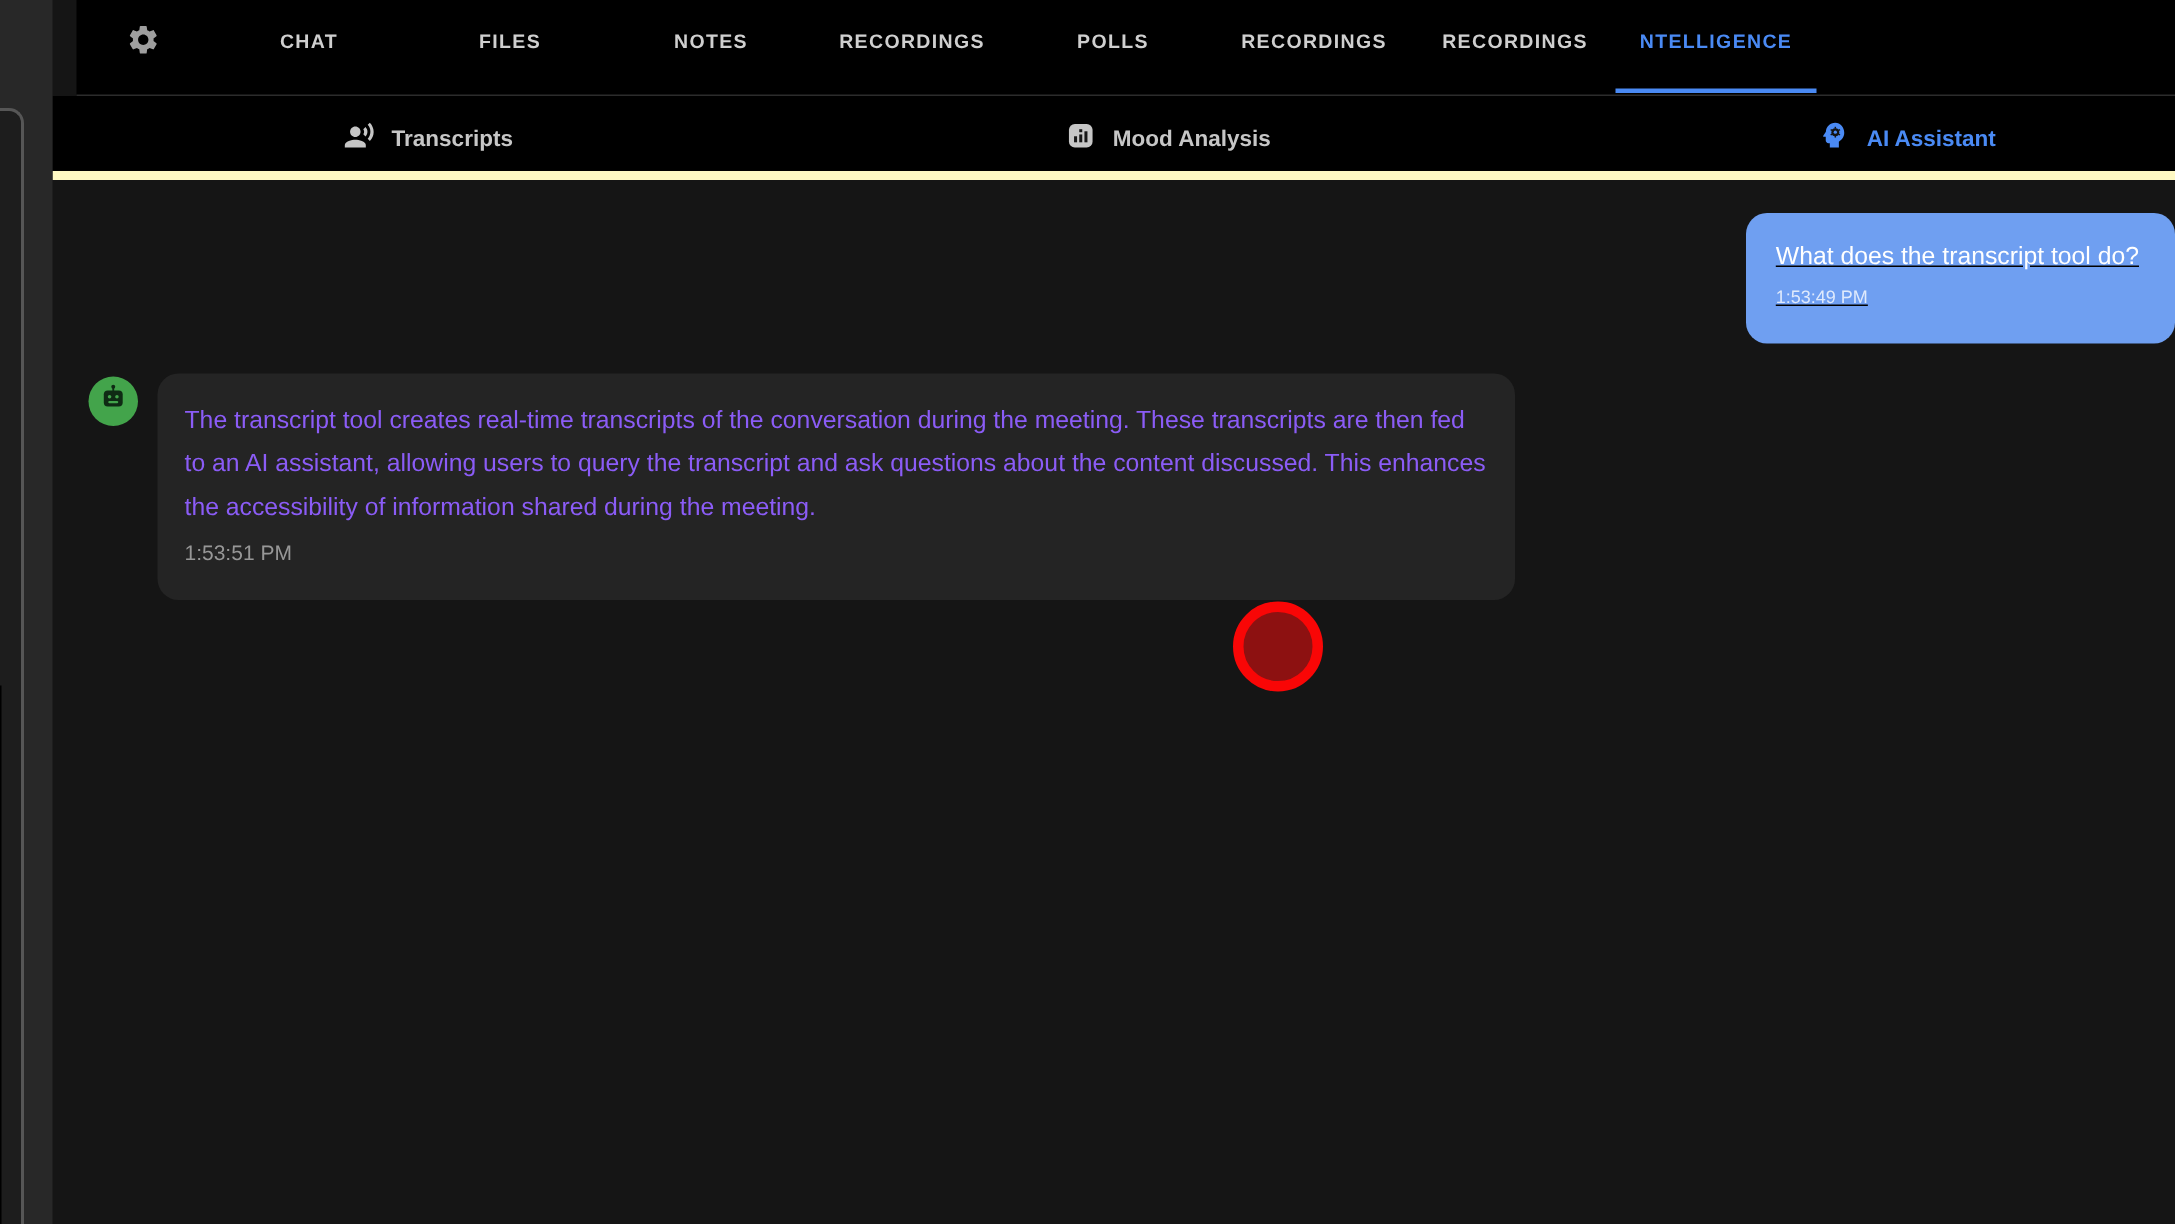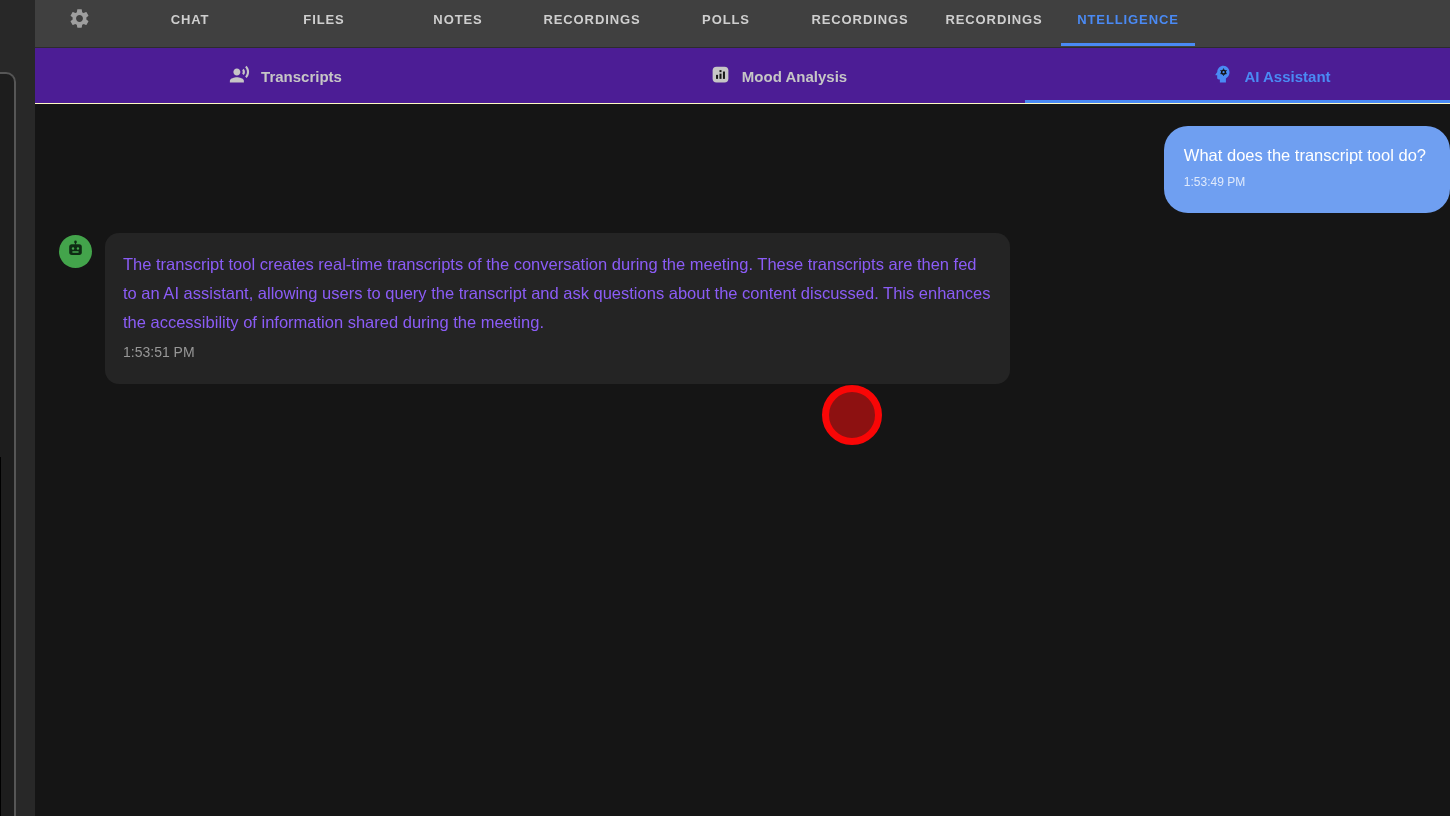--- a/index.html
+++ b/index.html
@@ -23,22 +23,22 @@
   }
   .rail-video-black {
     position:absolute; left:0; top:383px; width:13px; bottom:0;
     background:#000;
   }
 
   .app { margin-left:35px; width:1415px; height:816px; position:relative; }
 
   
   .primary-bar {
-    height:48px; border-bottom:1px solid #2c2c2c; background:#404040;
-    display:flex; align-items:stretch; overflow:hidden;
+    height:64px; border-bottom:1px solid #2c2c2c; background:#000000;
+    display:flex; align-items:stretch; overflow:hidden;margin-left:16px;
   }
   .gear-wrap {
     width:88px; flex:0 0 88px; display:flex; align-items:center; justify-content:center;
     color:#9e9e9e; cursor:pointer;
   }
   .gear-wrap svg { width:23px; height:23px; margin-top:-6px; }
   .primary-tab {
     width:134px; flex:0 0 134px; display:flex; align-items:center; justify-content:center;
     position:relative; cursor:pointer;
     color:#cfcfcf; font-size:13px; font-weight:700; letter-spacing:0.9px;
@@ -46,21 +46,21 @@
   }
   .primary-tab span { margin-bottom:9px; }
   .primary-tab.active { color:var(--accent,#4a8af4); }
   .primary-tab.active .tab-underline {
     position:absolute; left:0; right:0; bottom:1px; height:3px;
     background:var(--accent,#4a8af4);
   }
 
   
   .secondary-bar {
-    height:56px; border-bottom:1px solid #fef9c3; background:#4c1d95;
+    height:56px; border-bottom:6px solid #fef9c3; background:#000000;
     position:relative; overflow:hidden;
   }
   .sec-tabs { position:absolute; left:4px; top:0; height:56px; display:flex; }
   .secondary-tab {
     width:493px; flex:0 0 493px; height:56px;
     display:flex; align-items:center; justify-content:center; gap:11px;
     color:#c6c6c6; font-size:15px; font-weight:700; cursor:pointer; position:relative;
   }
   .secondary-tab svg { width:21px; height:21px; }
   .secondary-tab.active { color:var(--accent,#4a8af4); }
@@ -68,22 +68,22 @@
     position:absolute; left:0; right:0; bottom:0; height:4px;
     background:var(--accent,#4a8af4);
   }
 
   
   .content { position:relative; height:710px; background:#151515; }
 
   .msg-row-user { display:flex; justify-content:flex-end; padding-top:22px; }
   .bubble-user {
     background:var(--bubble-user,#6f9ff1);
-    border-radius:24px; padding:17px 24px 24px 20px;
-    max-width:420px; margin-right:0;
+    border-radius:14px; padding:17px 24px 24px 20px;
+    max-width:420px; margin-right:0;text-decoration:underline;
   }
   .bubble-user .msg-line { color:#ffffff; font-size:16.5px; line-height:25px; }
   .bubble-user .msg-time {
     color:rgba(255,255,255,0.78); font-size:12px; margin-top:7px;
   }
 
   .msg-row-ai { display:flex; align-items:flex-start; margin:20px 0 0 24px; gap:13px; }
   .ai-avatar {
     width:33px; height:33px; border-radius:50%;
     background:var(--avatar-green,#43a44b);

